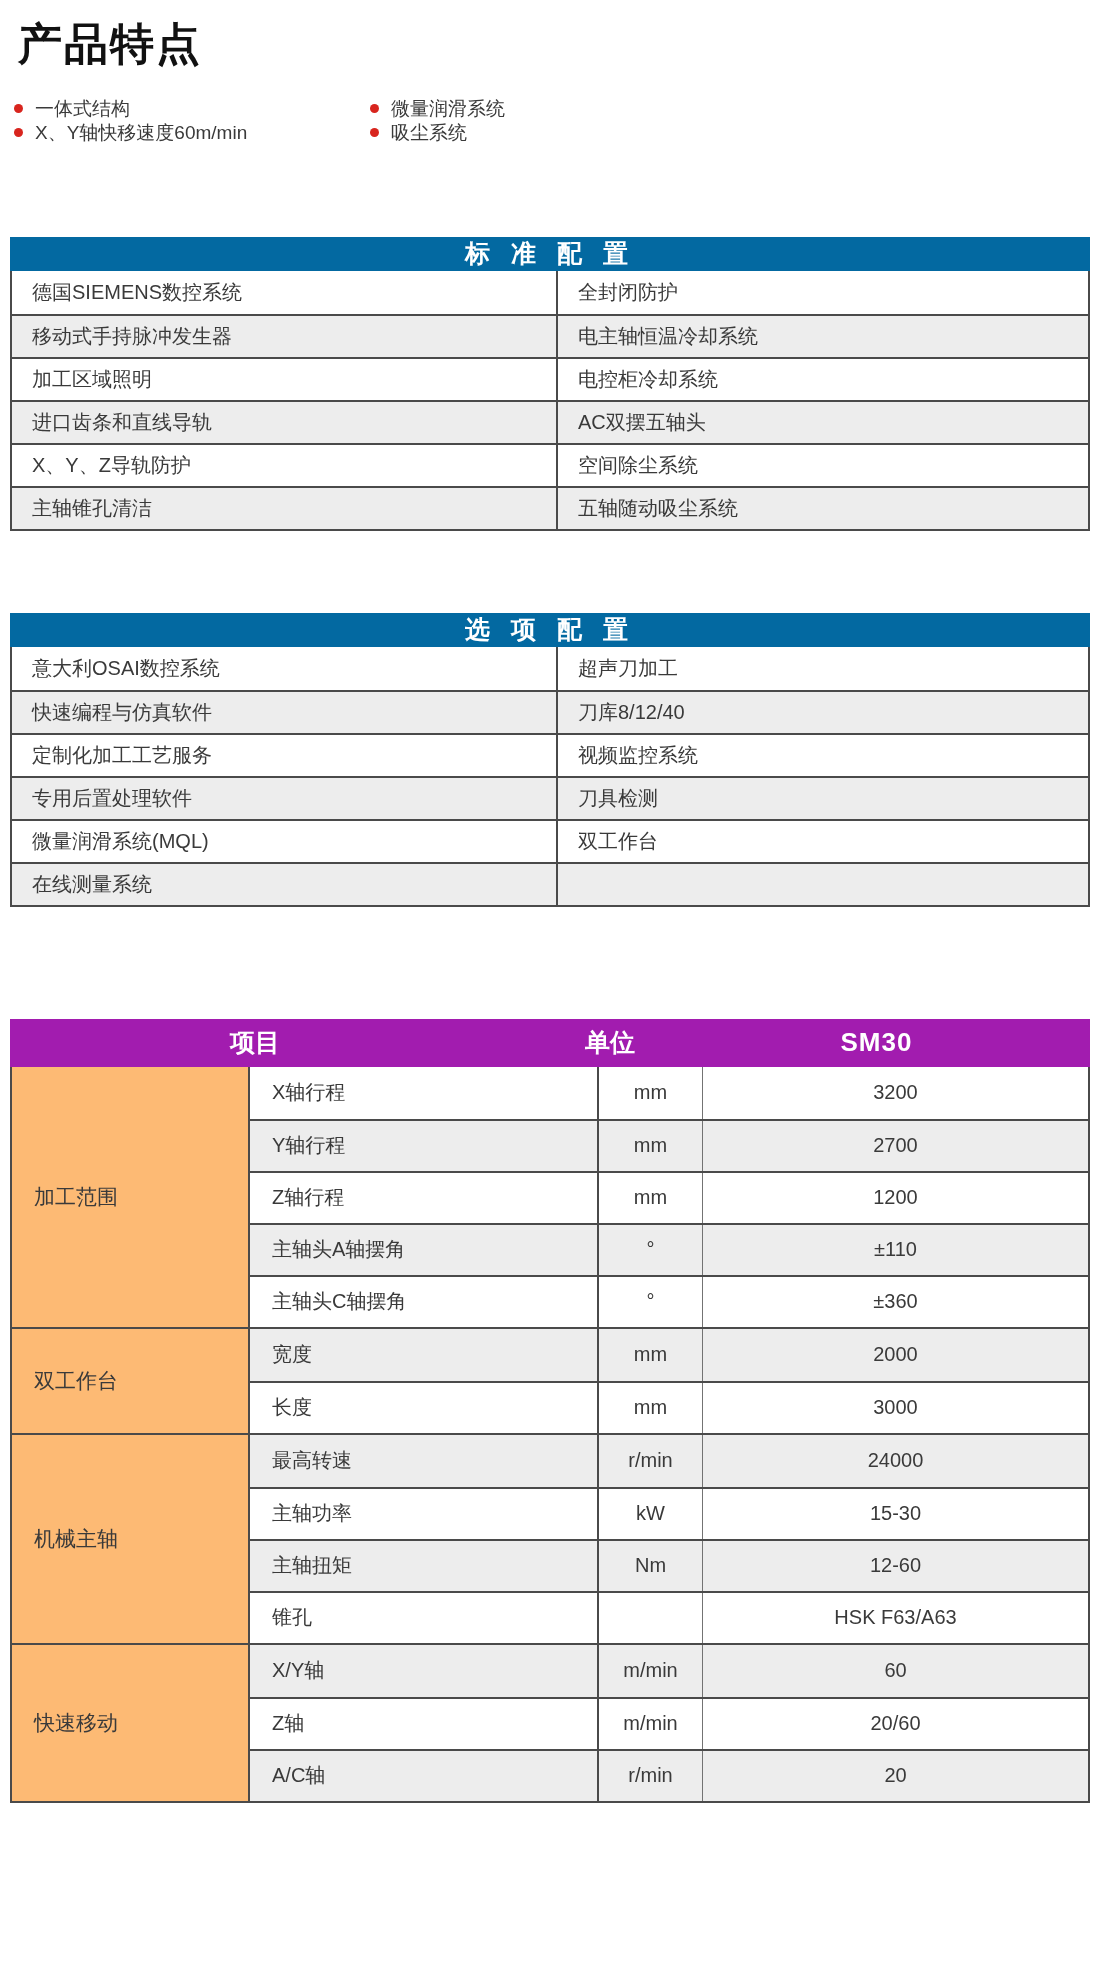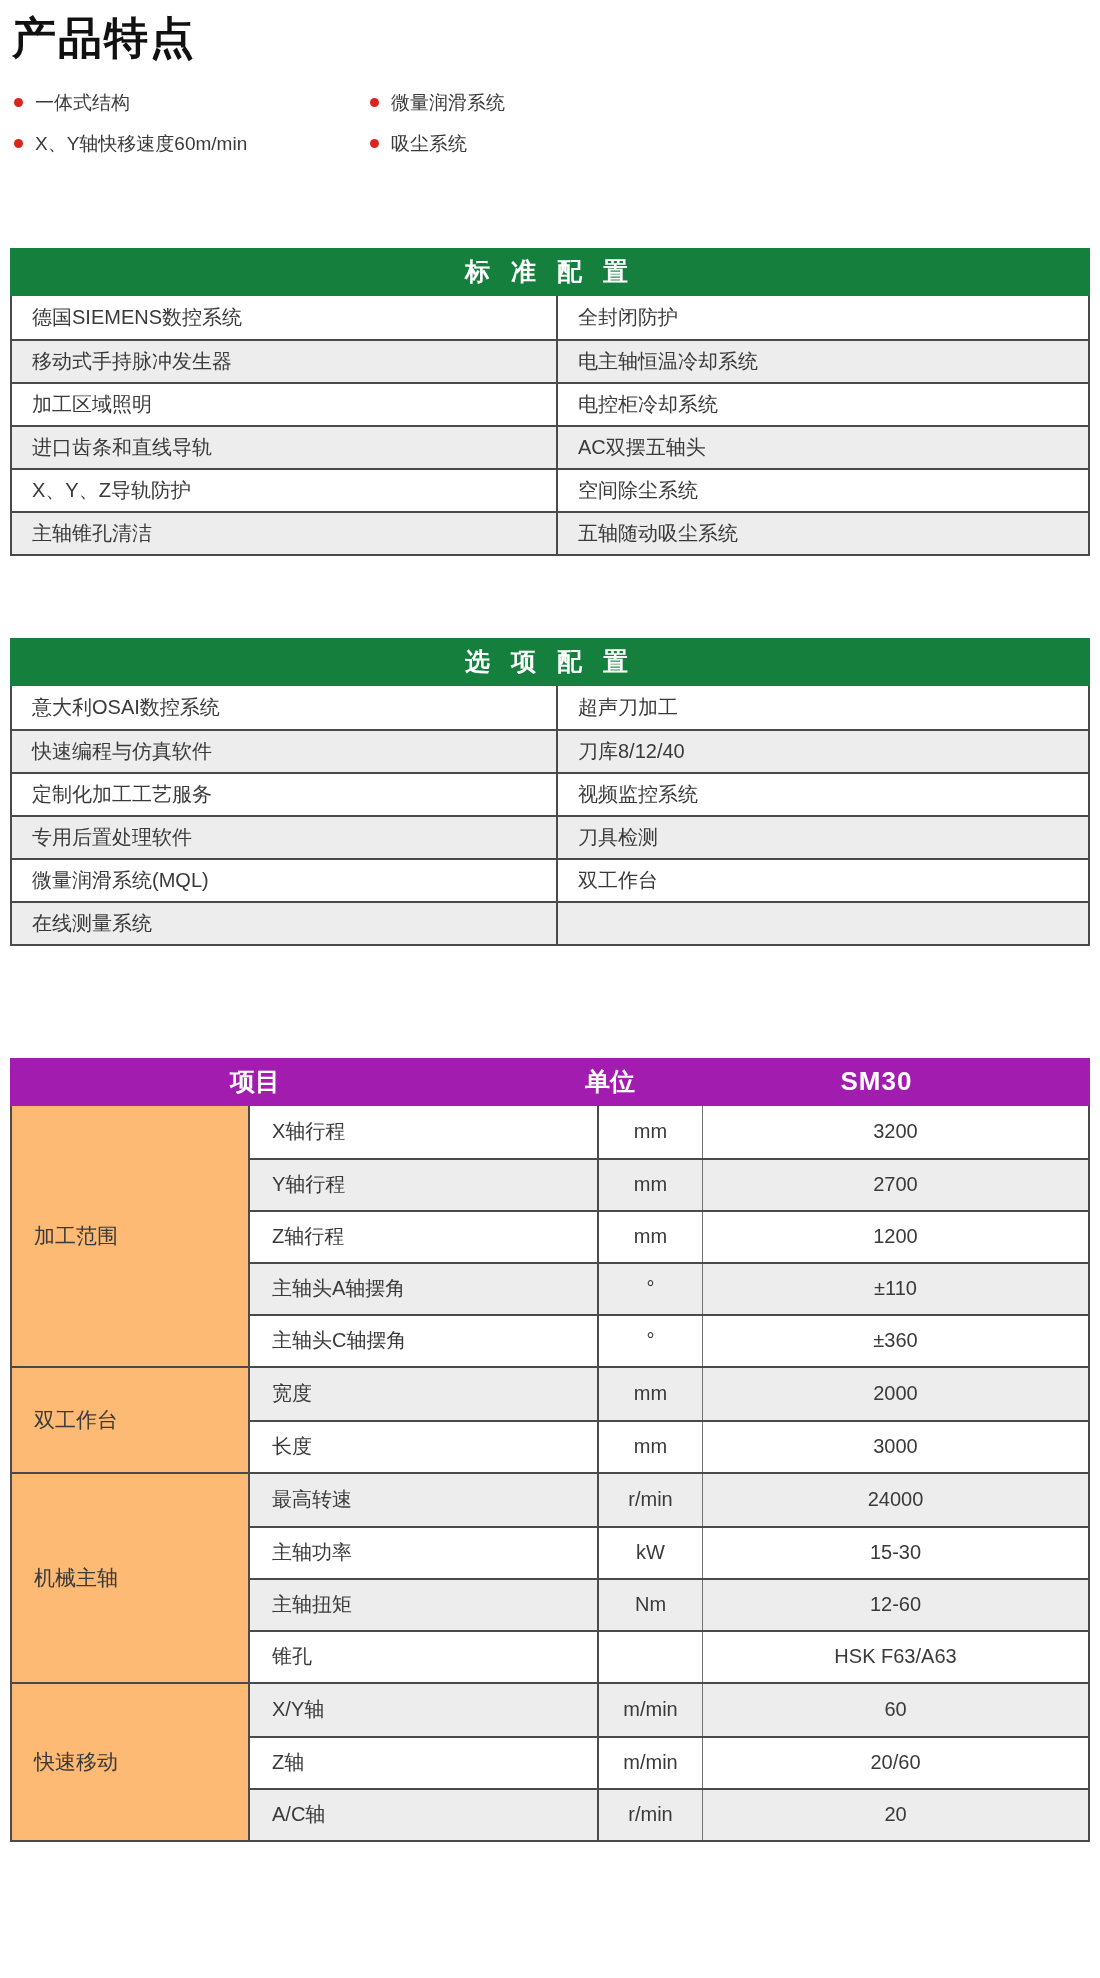--- a/index.html
+++ b/index.html
@@ -7,42 +7,41 @@
   body {
     width:1100px; height:1978px;
     background:#ffffff;
     font-family:"Liberation Sans", sans-serif;
     color:#3c3c3c;
   }
   .page { padding:0 10px; }
 
   
   .page-title {
-    margin:2px; padding-top:10px;
+    margin:8px; padding-top:10px;
     font-size:44px; line-height:1.2;
     font-weight:bold; color:#111111;
     letter-spacing:2px;
   }
 
   
   .features {
     margin-top:26px; margin-left:4px;
     display:grid; grid-template-columns:356px 1fr;
-    row-gap:17px;
   }
   .feature-item { display:flex; align-items:center; height:24px; }
   .feature-dot {
     width:9px; height:9px; border-radius:50%;
     background:#d8251e; flex:0 0 auto; margin-right:12px;
   }
   .feature-label { font-size:19px; color:#3a3a3a; }
 
   
   .band-header {
-    height:48px; background:#15803d;
+    height:34px; background:#0369a1;
     display:flex; align-items:center; justify-content:center;
   }
   .band-header .band-title {
     color:#ffffff; font-size:25px; font-weight:bold; letter-spacing:7px;
   }
 
   
   .cfg-table { width:1080px; }
   .cfg-table.standard { margin-top:92px; }
   .cfg-table.optional { margin-top:82px; }

